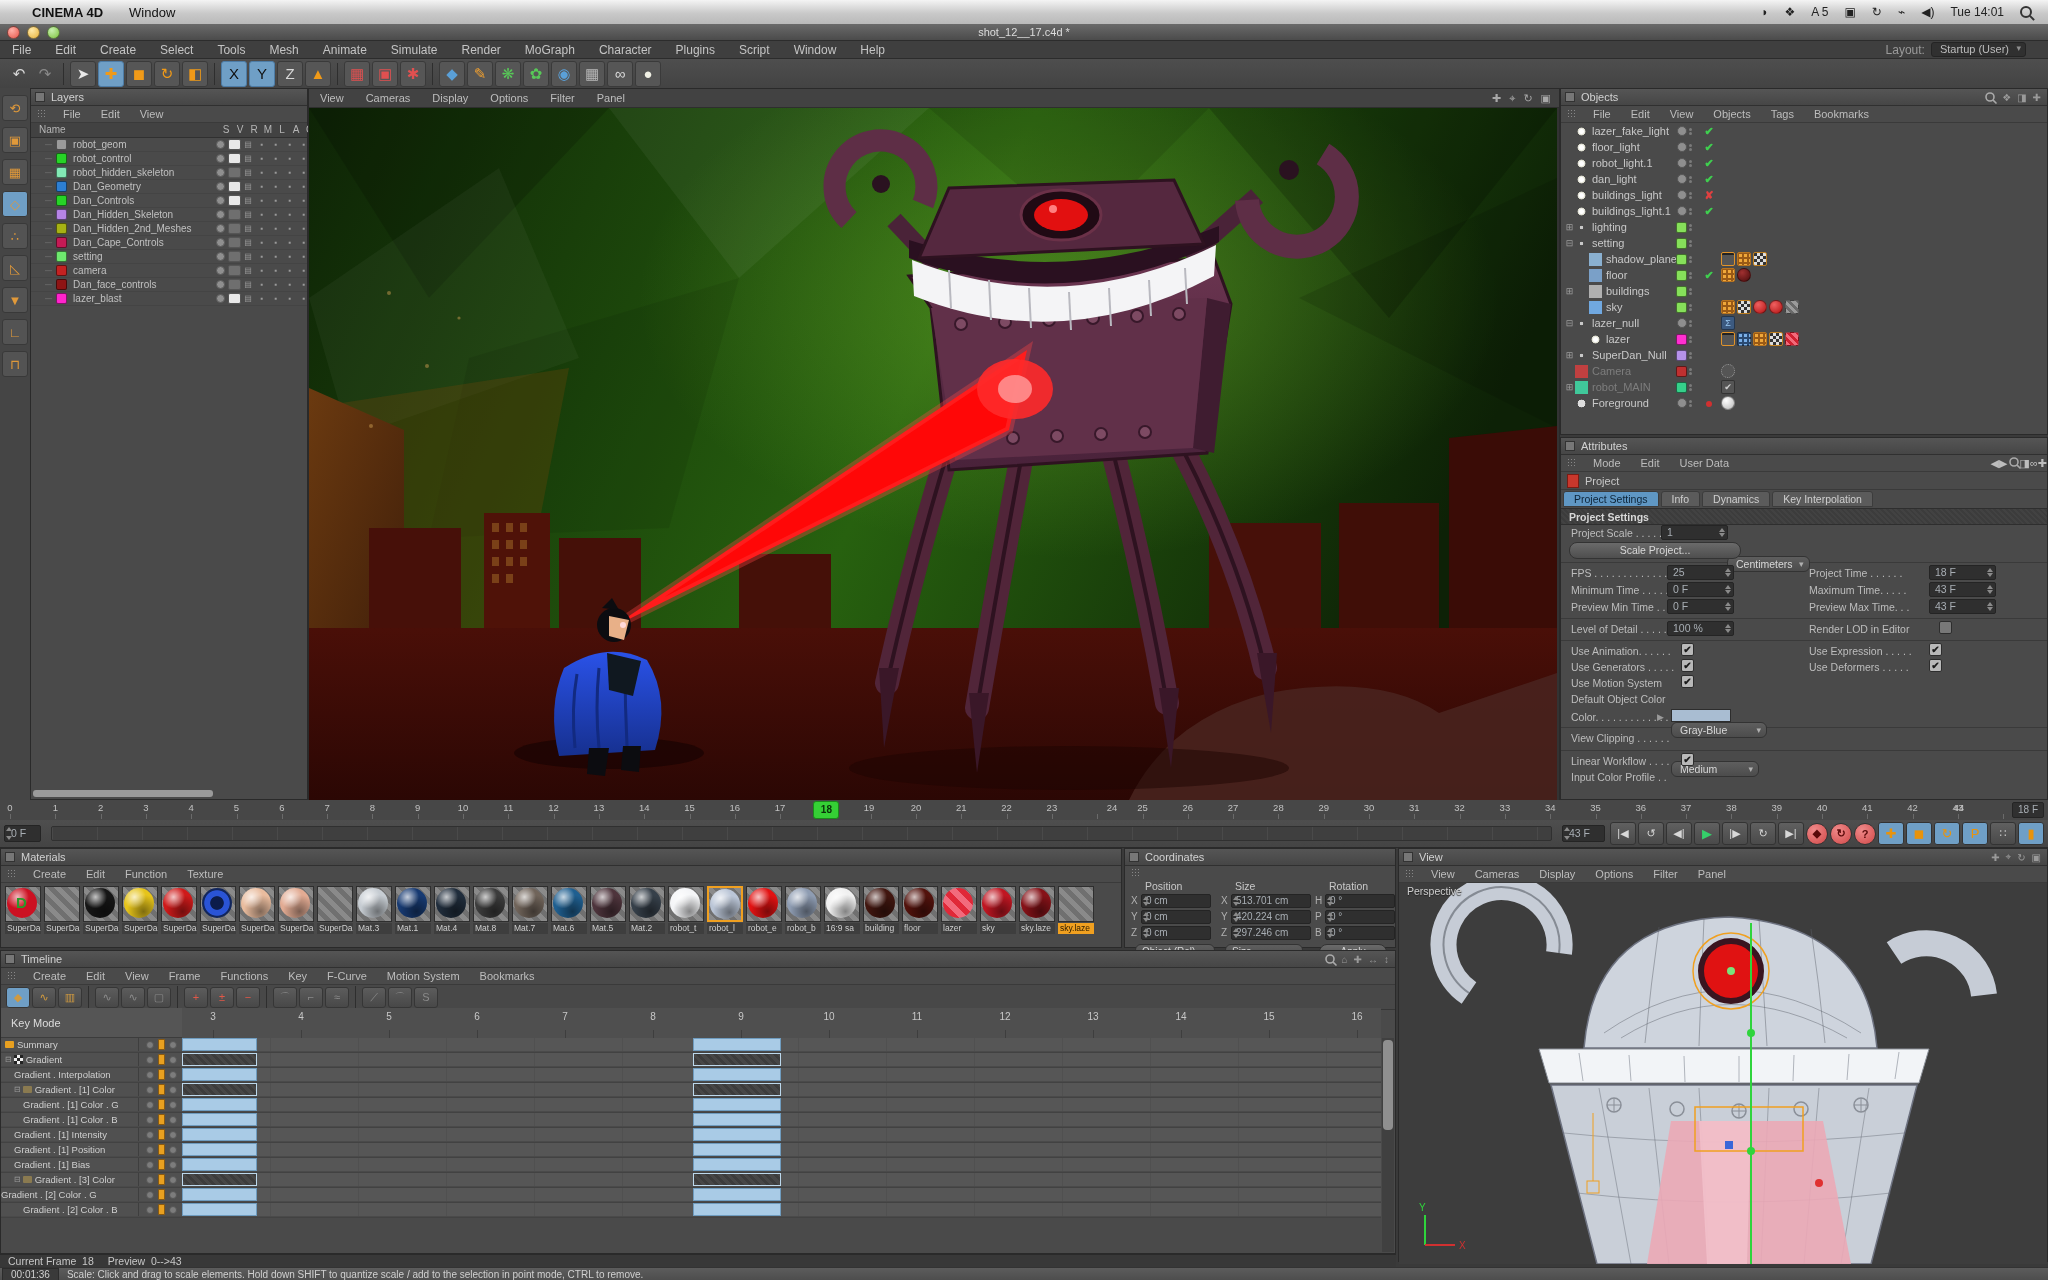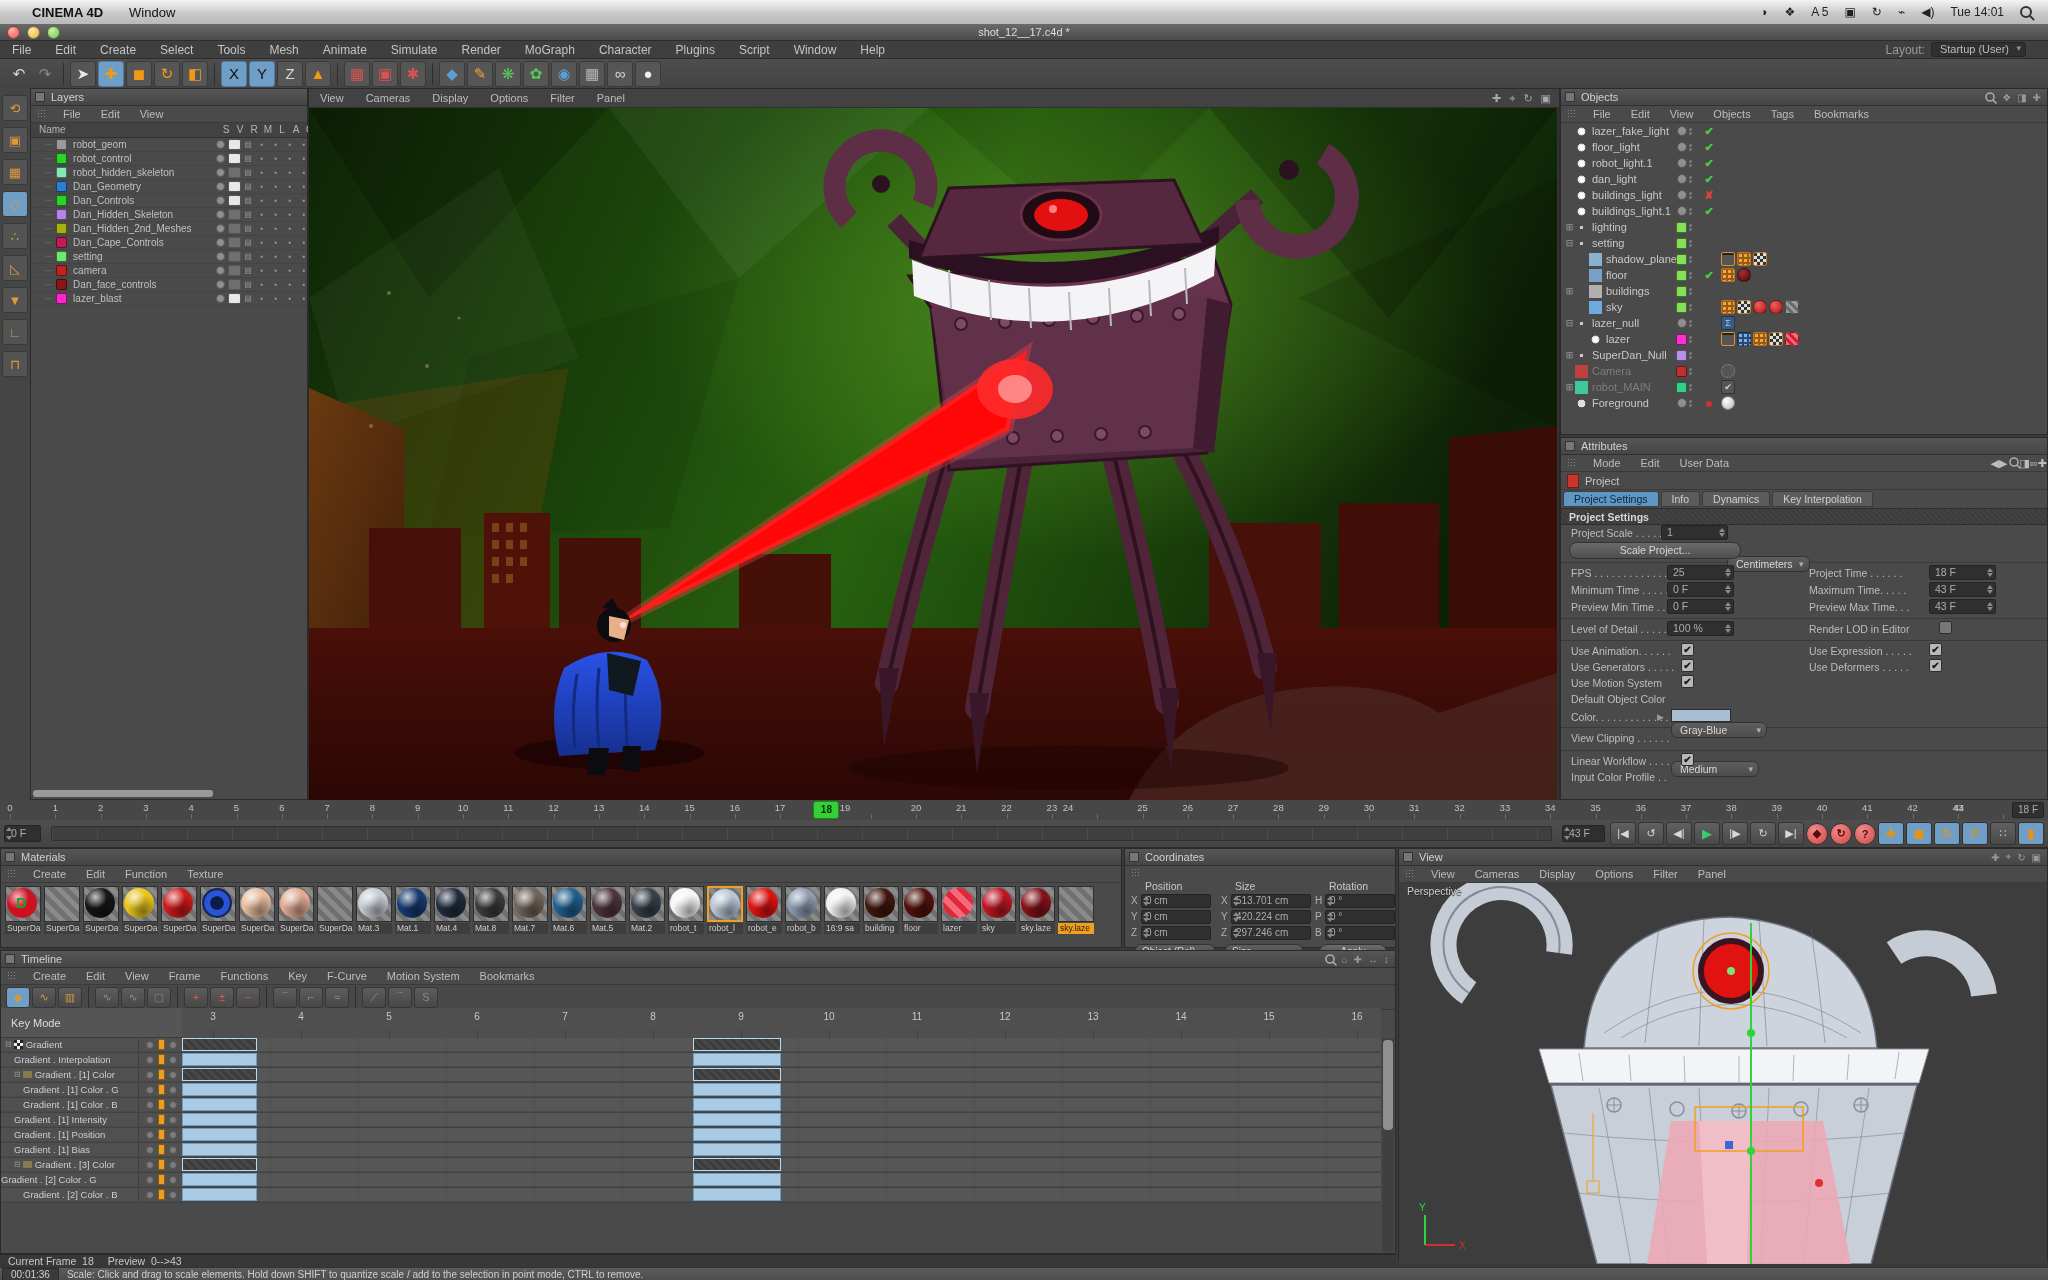--- a/index.html
+++ b/index.html
@@ -1223,31 +1223,31 @@
       <span class="rtick" style="left: 644.2px;">14</span>
       <span class="rtickline" style="left: 644.2px;"></span>
       <span class="rtick" style="left: 689.5px;">15</span>
       <span class="rtickline" style="left: 689.5px;"></span>
       <span class="rtick" style="left: 734.8px;">16</span>
       <span class="rtickline" style="left: 734.8px;"></span>
       <span class="rtick" style="left: 780.1px;">17</span>
       <span class="rtickline" style="left: 780.1px;"></span>
       <span class="rtick" style="left: 825.4px;">18</span>
       <span class="rtickline" style="left: 825.4px;"></span>
-      <span class="rtick" style="left: 845px;">19</span>
+      <span class="rtick" style="left: 869px;">19</span>
       <span class="rtickline" style="left: 870.7px;"></span>
       <span class="rtick" style="left: 916px;">20</span>
       <span class="rtickline" style="left: 916px;"></span>
       <span class="rtick" style="left: 961.3px;">21</span>
       <span class="rtickline" style="left: 961.3px;"></span>
       <span class="rtick" style="left: 1006.6px;">22</span>
       <span class="rtickline" style="left: 1006.6px;"></span>
       <span class="rtick" style="left: 1051.9px;">23</span>
       <span class="rtickline" style="left: 1051.9px;"></span>
-      <span class="rtick" style="left: 1068px; text-align: center;">24</span>
+      <span class="rtick" style="left: 1112px; text-align: center;">24</span>
       <span class="rtickline" style="left: 1097.2px;"></span>
       <span class="rtick" style="left: 1142.5px;">25</span>
       <span class="rtickline" style="left: 1142.5px;"></span>
       <span class="rtick" style="left: 1187.8px;">26</span>
       <span class="rtickline" style="left: 1187.8px;"></span>
       <span class="rtick" style="left: 1233.1px;">27</span>
       <span class="rtickline" style="left: 1233.1px;"></span>
       <span class="rtick" style="left: 1278.4px;">28</span>
       <span class="rtickline" style="left: 1278.4px;"></span>
       <span class="rtick" style="left: 1323.7px;">29</span>
@@ -1684,20 +1684,35 @@
         <span class="tlnum" style="left: 999px;">14</span>
         <span class="tlnline" style="left: 999px;"></span>
         <span class="tlnum" style="left: 1087px;">15</span>
         <span class="tlnline" style="left: 1087px;"></span>
         <span class="tlnum" style="left: 1175px;">16</span>
         <span class="tlnline" style="left: 1175px;"></span>
       </div>
     <div id="tracks">
         <div class="trk">
           <div class="trkname" style="padding-left: 4px;">
+            <span class="fold"></span>
+            <span>Summary</span>
+          </div>
+          <div class="trkdots">
+            <span class="d"></span>
+            <span class="k"></span>
+            <span class="d"></span>
+          </div>
+          <div class="tarea">
+            <div class="kbar solid" style="left: 0.2px; width: 74.8px;"></div>
+            <div class="kbar solid" style="left: 510.6px; width: 88px;"></div>
+          </div>
+        </div>
+        <div class="trk">
+          <div class="trkname" style="padding-left: 4px;">
             <span style="color: rgb(154, 154, 154); margin-right: 2px; font-size: 8px;">⊟</span>
             <span class="gicon"></span>
             <span>Gradient</span>
           </div>
           <div class="trkdots">
             <span class="d"></span>
             <span class="k"></span>
             <span class="d"></span>
           </div>
           <div class="tarea">

